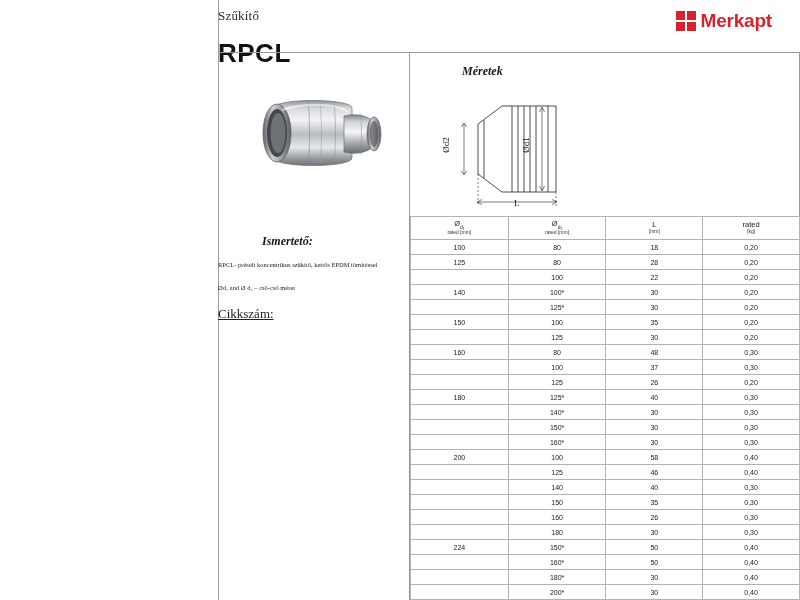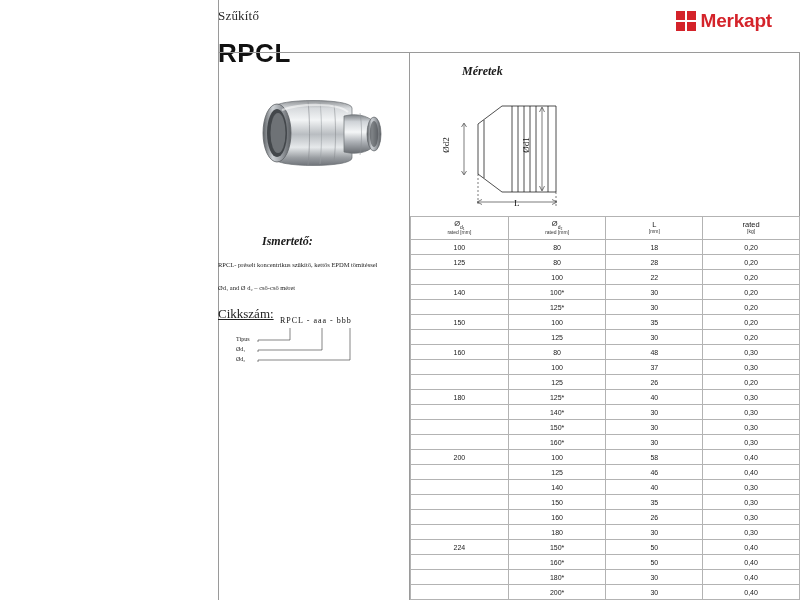--- a/index.html
+++ b/index.html
@@ -312,32 +312,20 @@
 
         <path d="M34 38 C54 31, 90 31, 100 40" fill="none" stroke="#ffffff" stroke-width="2.2" opacity="0.55"></path>
       </svg>
     </div>
 
     <div class="ismerteto">Ismertető:</div>
     <div class="desc">RPCL- préselt koncentrikus szűkítő, kettős EPDM tömítéssel</div>
     <div class="note1">Ød₁ and Ø d₂ – cső-cső méret</div>
     <div class="cikkszam-label">Cikkszám:</div>
 
-    <div class="code-diagram">
-      <div class="code-line">RPCL - aaa - bbb</div>
-      <svg width="188" height="70" viewBox="0 0 188 70" style="position:absolute;left:0;top:0;">
-
-        <path d="M72 12 L72 24 L40 24 L40 26" fill="none" stroke="#333" stroke-width="0.6"></path>
-        <path d="M104 12 L104 34 L40 34 L40 36" fill="none" stroke="#333" stroke-width="0.6"></path>
-        <path d="M132 12 L132 44 L40 44 L40 46" fill="none" stroke="#333" stroke-width="0.6"></path>
-      </svg>
-      <div class="leg" style="left:18px; top:20px;">Típus</div>
-      <div class="leg" style="left:18px; top:30px;">Ød₁</div>
-      <div class="leg" style="left:18px; top:40px;">Ød₂</div>
-    </div>
   </div>
 
   <div class="right-col">
 
     <div class="meretek">Méretek</div>
 
     <div class="drawing">
       <svg width="220" height="130" viewBox="0 0 220 130">
         <g stroke="#222" fill="none" stroke-width="0.8">
 

